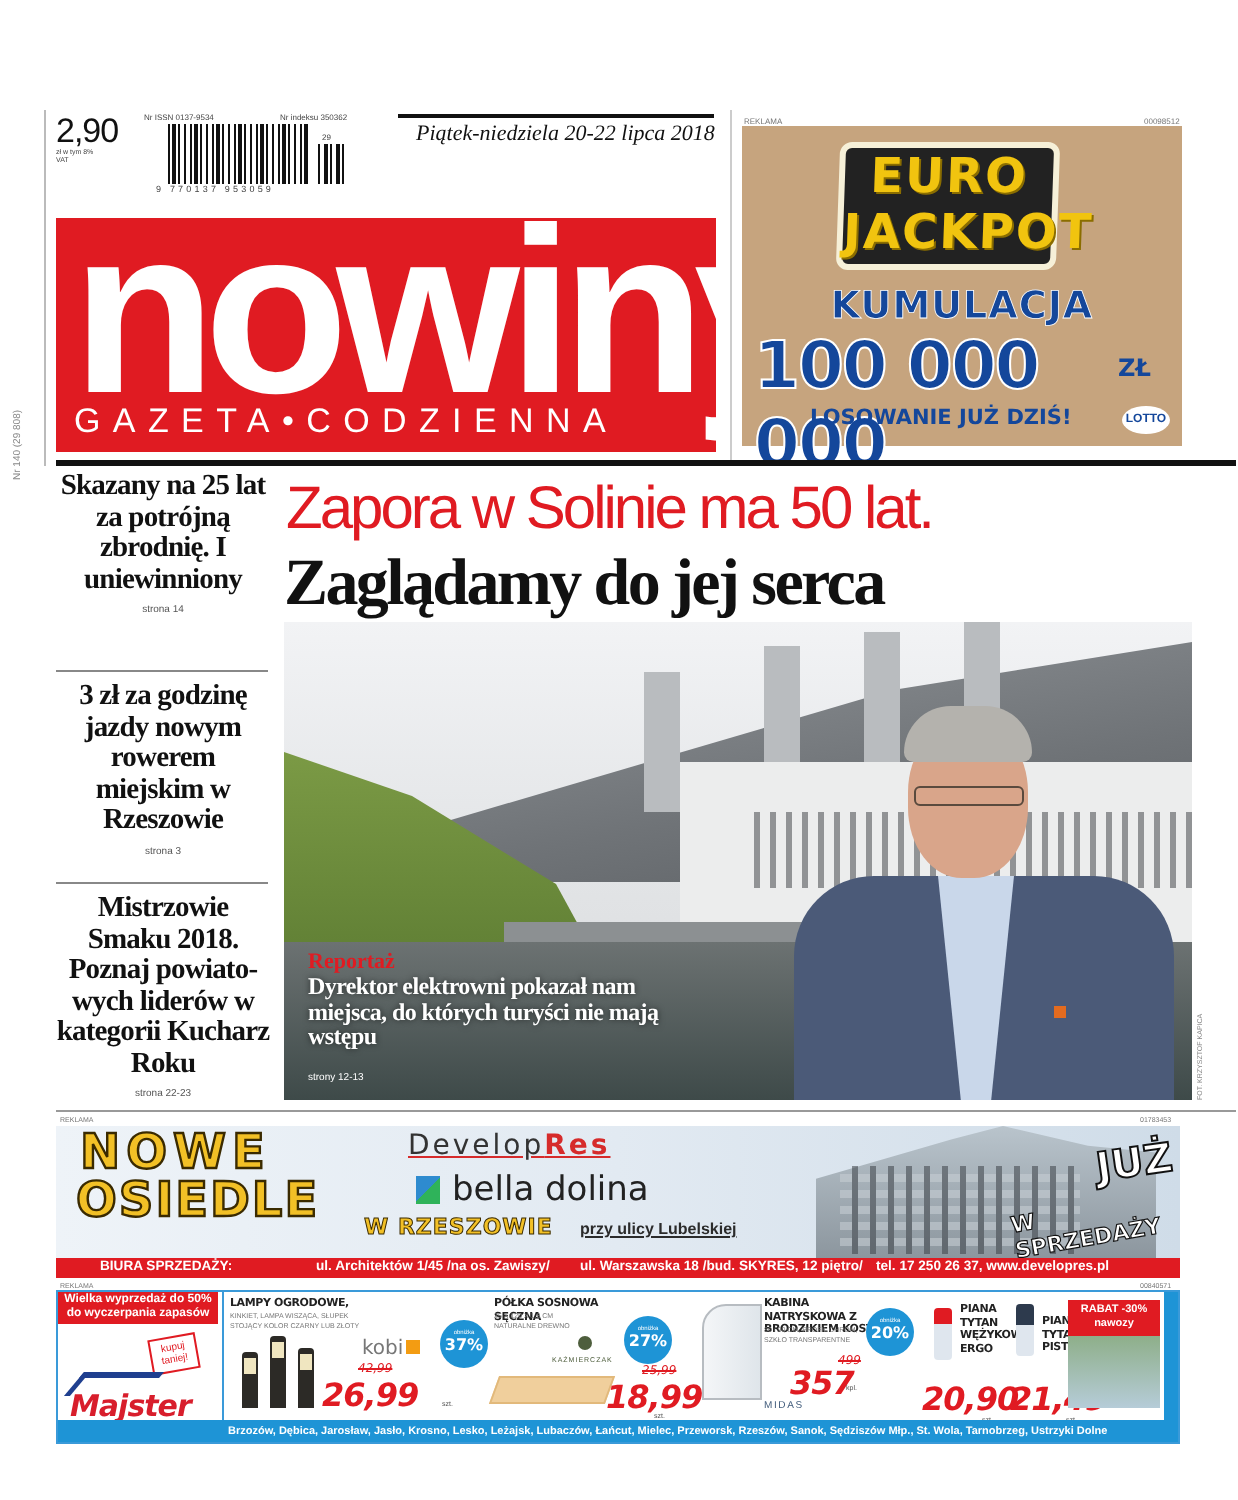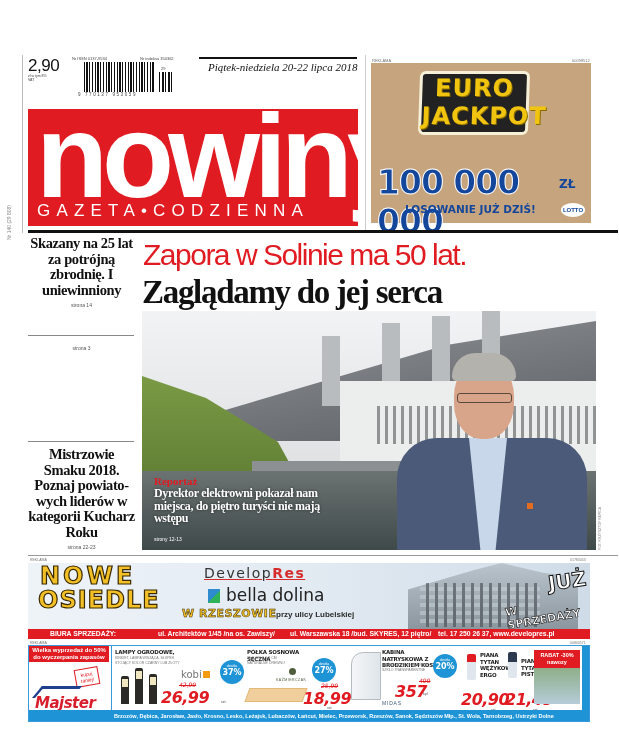--- a/index.html
+++ b/index.html
@@ -85,21 +85,21 @@
   
   .ad2-label { position: absolute; top: 558px; font-size: 3.5px; color: #777; }
   .dev { position: absolute; left: 28px; top: 563px; width: 562px; height: 66px; background: linear-gradient(90deg,#eef3f8 0%,#e2eaf2 50%,#cfdce8 100%); overflow: hidden; }
   .dev-nowe { position: absolute; left: 12px; top: 0px; font-family: "DejaVu Sans", sans-serif; font-weight: bold; color: #f2c026; font-size: 24px; letter-spacing: 3px; -webkit-text-stroke: 1.2px #3a2a00; line-height: 26px; }
   .dev-osiedle { position: absolute; left: 10px; top: 24px; font-family: "DejaVu Sans", sans-serif; font-weight: bold; color: #f2c026; font-size: 24px; letter-spacing: 1px; -webkit-text-stroke: 1.2px #3a2a00; line-height: 26px; }
   .dev-brand { position: absolute; left: 176px; top: 2px; font-family: "DejaVu Sans", sans-serif; font-size: 14px; color: #333; letter-spacing: 1.5px; text-decoration: underline; text-decoration-color: #d62b2b; }
   .dev-brand b { color: #d62b2b; }
   .dev-bella { position: absolute; left: 180px; top: 22px; font-family: "DejaVu Sans", sans-serif; font-size: 17px; color: #222; text-align: center; }
   .dev-bella-ico { display: inline-block; width: 12px; height: 14px; background: linear-gradient(135deg,#2e8bcf 50%,#2fb35a 50%); margin-right: 6px; vertical-align: -2px; }
   .dev-rzeszow { position: absolute; left: 154px; top: 44px; font-family: "DejaVu Sans", sans-serif; font-weight: bold; color: #f2c026; font-size: 11px; letter-spacing: 0.5px; -webkit-text-stroke: 0.5px #3a2a00; }
-  .dev-street { position: absolute; left: 248px; top: 47px; font-size: 8px; font-weight: bold; color: #2b2b2b; }
+  .dev-street { position: absolute; left: 262px; top: 47px; font-size: 8px; font-weight: bold; color: #2b2b2b; text-decoration: underline; }
   .dev-building { position: absolute; left: 380px; top: 0; width: 170px; height: 66px; background: linear-gradient(180deg,#b9c4cc,#8c969e); clip-path: polygon(0 40%, 20% 25%, 40% 10%, 55% 0, 80% 15%, 100% 20%, 100% 100%, 0 100%); }
   .dev-building-win { position: absolute; left: 392px; top: 20px; width: 120px; height: 44px; background: repeating-linear-gradient(90deg,transparent 0 6px,#3d4248 6px 9px), repeating-linear-gradient(0deg,transparent 0 4px,#c9d0d6 4px 8px); opacity: 0.55; }
   .dev-juz { position: absolute; left: 520px; top: 6px; font-family: "DejaVu Sans", sans-serif; font-weight: bold; color: #fff; font-size: 20px; -webkit-text-stroke: 1px #111; transform: rotate(-8deg); }
   .dev-sprz { position: absolute; left: 478px; top: 36px; font-family: "DejaVu Sans", sans-serif; font-weight: bold; color: #fff; font-size: 11px; -webkit-text-stroke: 0.6px #111; transform: rotate(-10deg); }
   .dev-bar { position: absolute; left: 28px; top: 629px; width: 562px; height: 10px; background: #e01b22; color: #fff; font-size: 6.8px; font-weight: bold; line-height: 10px; white-space: nowrap; }
   .dev-bar span { position: absolute; top: 0; }
 
   
   .maj { position: absolute; left: 28px; top: 645px; width: 562px; height: 77px; border: 1px solid #3a9ad9; background: #fff; overflow: hidden; }
   .maj-red { position: absolute; left: 0; top: 0; width: 80px; height: 16px; background: #e01b22; color: #fff; font-size: 6px; font-weight: bold; text-align: center; line-height: 7px; padding-top: 1px; }
@@ -156,34 +156,36 @@
 
 <div class="side-rule2"></div>
 
 <div class="ad-label-tl">REKLAMA</div>
 <div class="ad-label-tr">00098512</div>
 <div class="ej">
   <div class="ej-logo">
     <span>EURO</span>
     <span>JACKPOT</span>
   </div>
+  <div class="ej-kum">KUMULACJA</div>
   <div class="ej-amt">100 000 000</div>
   <div class="ej-zl">ZŁ</div>
   <div class="ej-los">LOSOWANIE JUŻ DZIŚ!</div>
   <div class="ej-lotto">LOTTO</div>
 </div>
 
 <div class="rule-top"></div>
 
 <div class="teaser t1">
   <h3>Skazany na 25 lat za potrójną zbrodnię. I uniewinniony</h3>
   <div class="pg">strona 14</div>
 </div>
 <div class="trule" style="top:335px"></div>
 <div class="teaser t2">
+  <h3>3 zł za godzinę jazdy nowym rowerem miejskim w Rzeszowie</h3>
   <div class="pg">strona 3</div>
 </div>
 <div class="trule" style="top:441px"></div>
 <div class="teaser t3">
   <h3>Mistrzowie Smaku 2018. Poznaj powiato-wych liderów w kategorii Kucharz Roku</h3>
   <div class="pg">strona 22-23</div>
 </div>
 
 <div class="hl1">Zapora w Solinie ma 50 lat.</div>
 <div class="hl2">Zaglądamy do jej serca</div>
@@ -202,21 +204,21 @@
   <div class="water"></div>
   <div class="man">
     <div class="man-jacket"></div>
     <div class="man-shirt"></div>
     <div class="man-face"></div>
     <div class="man-hair"></div>
     <div class="man-glasses"></div>
     <div class="man-pin"></div>
   </div>
   <div class="photo-kicker">Reportaż</div>
-  <div class="photo-cap">Dyrektor elektrowni pokazał nam miejsca, do piętro turyści nie mają wstępu</div>
+  <div class="photo-cap">Dyrektor elektrowni pokazał nam miejsca, do których turyści nie mają wstępu</div>
   <div class="photo-pg">strony 12-13</div>
 </div>
 <div class="photo-credit">FOT. KRZYSZTOF KAPICA</div>
 
 <div class="rule-mid"></div>
 
 <div class="ad2-label" style="left:30px">REKLAMA</div>
 <div class="ad2-label" style="left:570px">01783453</div>
 <div class="dev">
   <div class="dev-nowe">NOWE</div>

